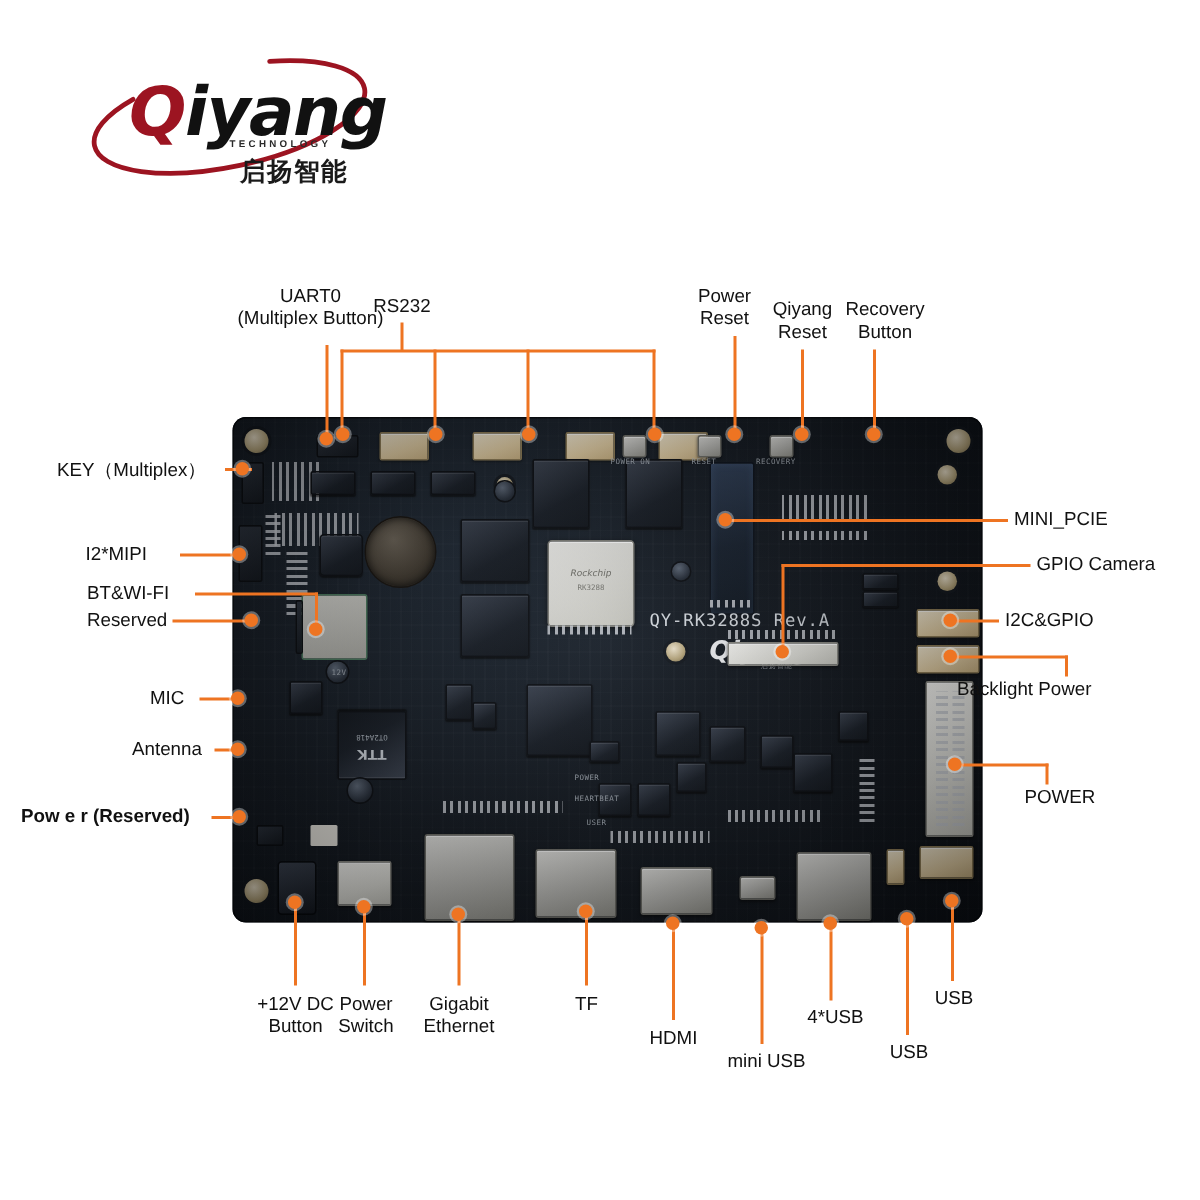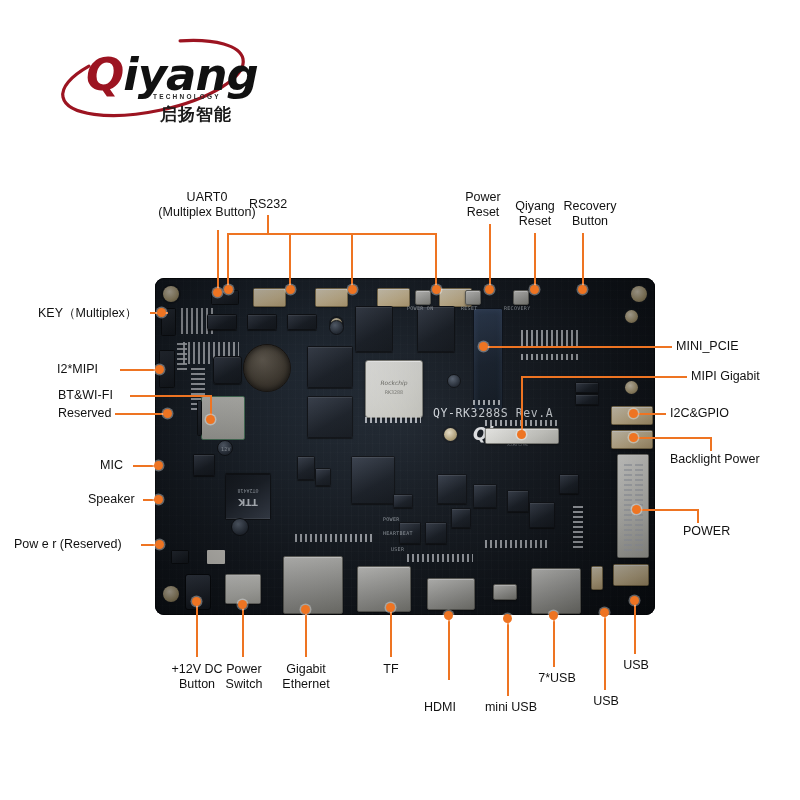--- a/index.html
+++ b/index.html
@@ -258,42 +258,42 @@
 <div class="dot" style="left:206px;top:415px;"></div>
 
 <div class="lbl" style="left:58px;top:406px;">Reserved</div>
 <div class="ln lnh" style="left:115px;top:413px;width:55px;"></div>
 <div class="dot" style="left:163px;top:409px;"></div>
 
 <div class="lbl" style="left:100px;top:458px;">MIC</div>
 <div class="ln lnh" style="left:133px;top:465px;width:28px;"></div>
 <div class="dot" style="left:154px;top:461px;"></div>
 
-<div class="lbl" style="left:88px;top:492px;">Speaker</div>
+<div class="lbl" style="left:88px;top:492px;">Antenna</div>
 <div class="ln lnh" style="left:143px;top:499px;width:18px;"></div>
 <div class="dot" style="left:154px;top:495px;"></div>
 
-<div class="lbl" style="left:14px;top:537px;">Pow e r (Reserved)</div>
+<div class="lbl" style="left:14px;top:537px;font-weight:bold;">Pow e r (Reserved)</div>
 <div class="ln lnh" style="left:141px;top:544px;width:22px;"></div>
 <div class="dot" style="left:155px;top:540px;"></div>
 
 <div class="lbl" style="left:676px;top:339px;">MINI_PCIE</div>
 <div class="ln lnh" style="left:482px;top:346px;width:190px;"></div>
 <div class="dot" style="left:479px;top:342px;"></div>
 
-<div class="lbl" style="left:691px;top:369px;">MIPI Gigabit</div>
+<div class="lbl" style="left:691px;top:369px;">GPIO Camera</div>
 <div class="ln lnh" style="left:521px;top:376px;width:166px;"></div>
 <div class="ln lnv" style="left:521px;top:376px;height:58px;"></div>
 <div class="dot" style="left:517px;top:430px;"></div>
 
 <div class="lbl" style="left:670px;top:406px;">I2C&amp;GPIO</div>
 <div class="ln lnh" style="left:636px;top:413px;width:30px;"></div>
 <div class="dot" style="left:629px;top:409px;"></div>
 
-<div class="lbl" style="left:670px;top:452px;">Backlight Power</div>
+<div class="lbl" style="left:638px;top:452px;">Backlight Power</div>
 <div class="ln lnh" style="left:636px;top:437px;width:76px;"></div>
 <div class="ln lnv" style="left:710px;top:437px;height:14px;"></div>
 <div class="dot" style="left:629px;top:433px;"></div>
 
 <div class="lbl" style="left:683px;top:524px;">POWER</div>
 <div class="ln lnh" style="left:639px;top:509px;width:60px;"></div>
 <div class="ln lnv" style="left:697px;top:509px;height:14px;"></div>
 <div class="dot" style="left:632px;top:505px;"></div>
 
 <div class="lbl" style="left:147px;top:662px;width:100px;text-align:center;">+12V DC
@@ -308,29 +308,29 @@
 
 <div class="lbl" style="left:264px;top:662px;width:84px;text-align:center;">Gigabit
 Ethernet</div>
 <div class="ln lnv" style="left:305px;top:609px;height:48px;"></div>
 <div class="dot" style="left:301px;top:605px;"></div>
 
 <div class="lbl" style="left:371px;top:662px;width:40px;text-align:center;">TF</div>
 <div class="ln lnv" style="left:390px;top:607px;height:50px;"></div>
 <div class="dot" style="left:386px;top:603px;"></div>
 
-<div class="lbl" style="left:424px;top:700px;width:50px;text-align:left;">HDMI</div>
+<div class="lbl" style="left:424px;top:685px;width:50px;text-align:center;">HDMI</div>
 <div class="ln lnv" style="left:448px;top:615px;height:65px;"></div>
 <div class="dot" style="left:444px;top:611px;"></div>
 
 <div class="lbl" style="left:478px;top:700px;width:66px;text-align:center;">mini USB</div>
 <div class="ln lnv" style="left:507px;top:618px;height:78px;"></div>
 <div class="dot" style="left:503px;top:614px;"></div>
 
-<div class="lbl" style="left:527px;top:671px;width:60px;text-align:center;">7*USB</div>
+<div class="lbl" style="left:527px;top:671px;width:60px;text-align:center;">4*USB</div>
 <div class="ln lnv" style="left:553px;top:615px;height:52px;"></div>
 <div class="dot" style="left:549px;top:611px;"></div>
 
 <div class="lbl" style="left:582px;top:694px;width:48px;text-align:center;">USB</div>
 <div class="ln lnv" style="left:604px;top:612px;height:78px;"></div>
 <div class="dot" style="left:600px;top:608px;"></div>
 
 <div class="lbl" style="left:612px;top:658px;width:48px;text-align:center;">USB</div>
 <div class="ln lnv" style="left:634px;top:600px;height:54px;"></div>
 <div class="dot" style="left:630px;top:596px;"></div>

